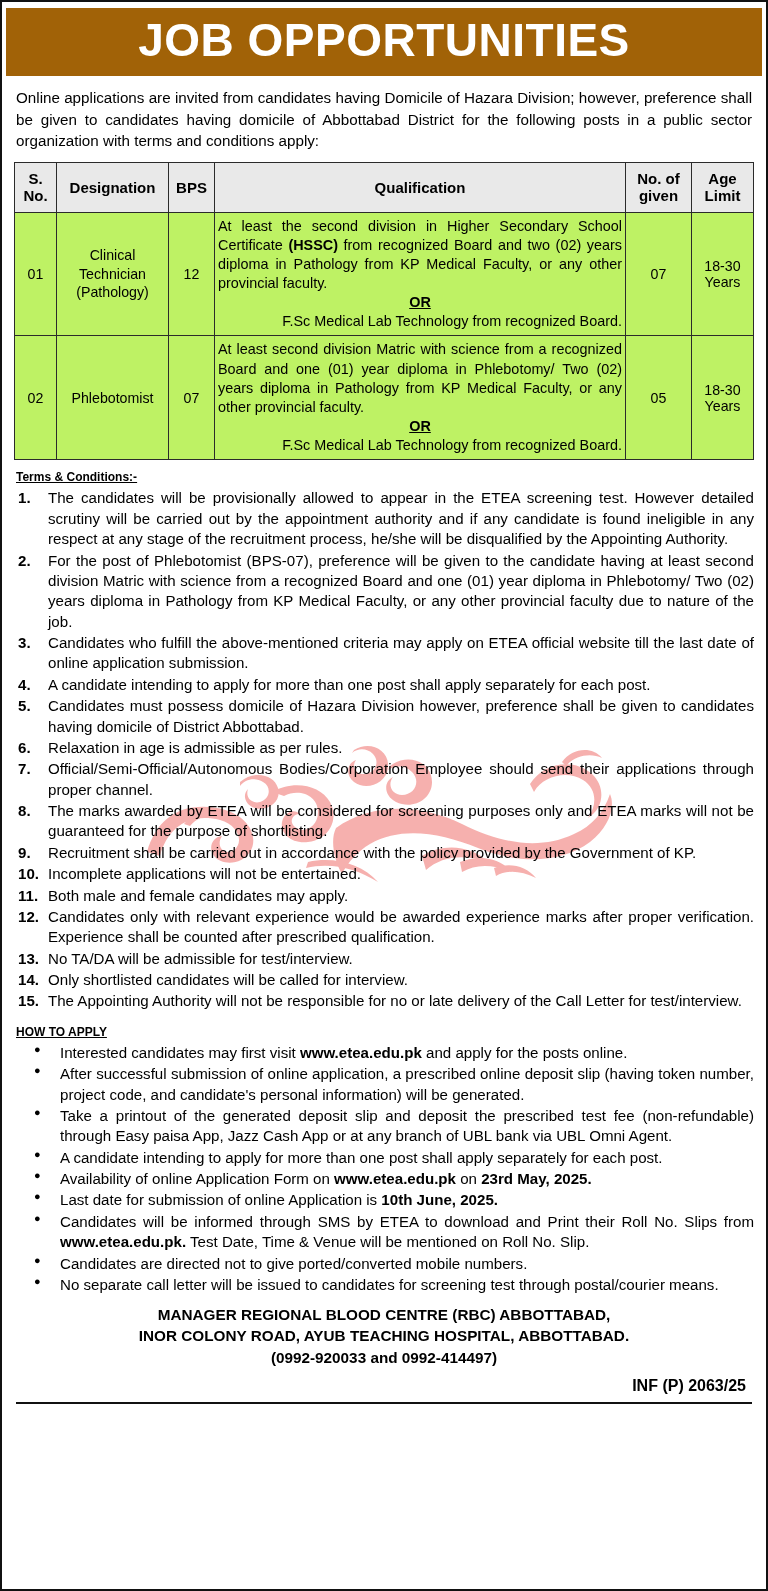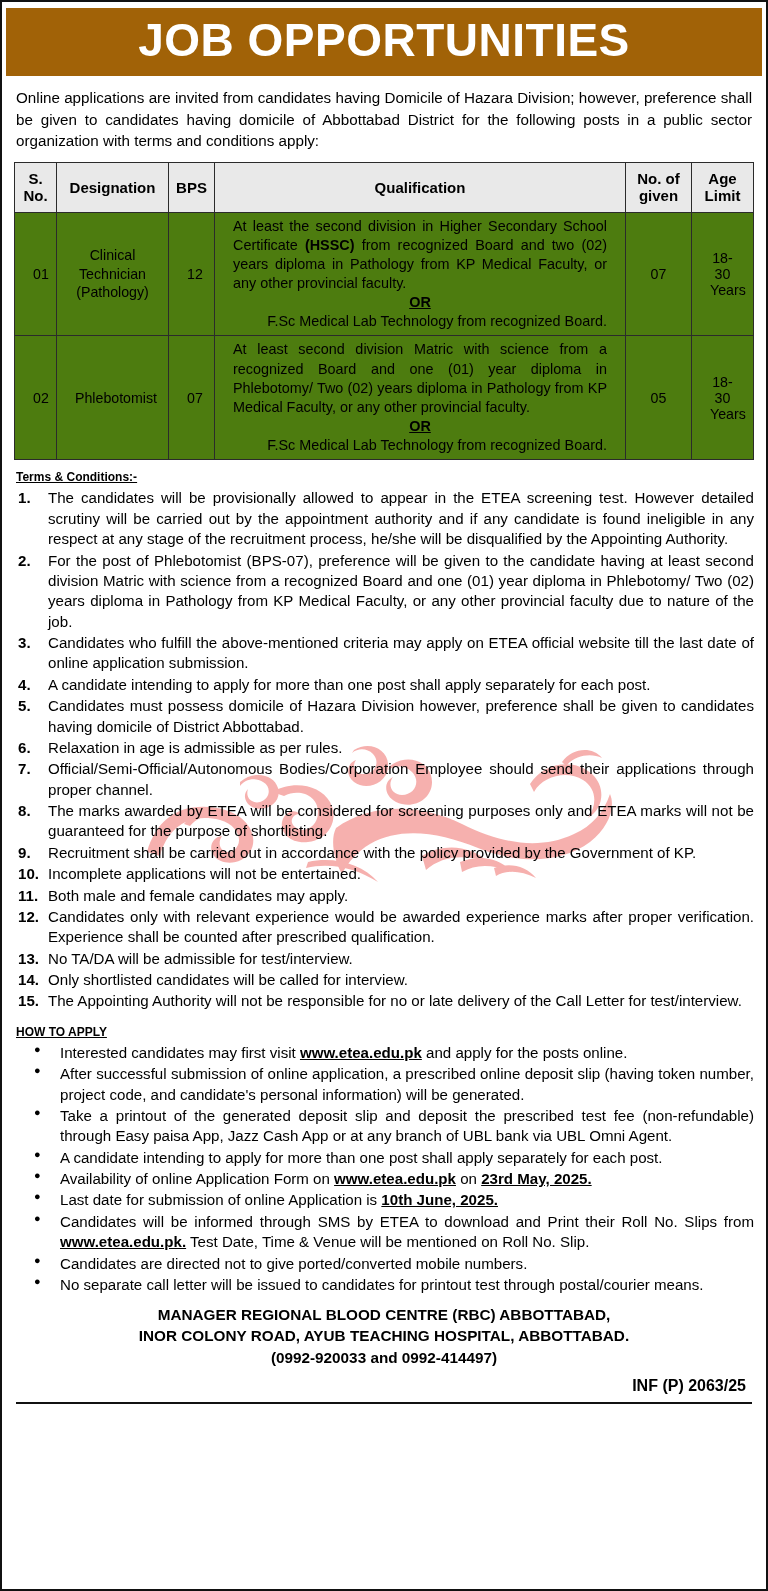--- a/index.html
+++ b/index.html
@@ -71,25 +71,25 @@
     margin: 11px 2px 10px 2px;
   }
 
   
   table.jobs {
     width: 100%;
     border-collapse: collapse;
     table-layout: fixed;
     font-size: 14.2px;
     margin-bottom: 10px;
-    background: #4d7c0f;
+    background: #bef264;
   }
   table.jobs th, table.jobs td {
     border: 1px solid #2b2b2b;
-    padding: 4px 18px;
+    padding: 4px 3px;
     vertical-align: middle;
   }
   table.jobs thead th {
     background: #e9e9e9;
     font-weight: bold;
     text-align: center;
     font-size: 15px;
     line-height: 1.15;
     padding: 7px 3px;
   }
@@ -166,21 +166,21 @@
     text-align: justify;
   }
   ul.apply > li::before {
     content: "\25CF";
     position: absolute;
     left: 20px;
     top: -1px;
     font-size: 11px;
   }
 
-  .u { text-decoration: underline; font-weight: bold; }
+  .u { font-weight: bold; }
   .b { font-weight: bold; }
 
   
   .footer {
     text-align: center;
     font-weight: bold;
     font-size: 15.3px;
     line-height: 1.38;
     margin-top: 9px;
   }
@@ -290,21 +290,21 @@
     <h2 class="sec apply">HOW TO APPLY</h2>
     <ul class="apply" id="apply-list">
         <li>Interested candidates may first visit <span class="u">www.etea.edu.pk</span> and apply for the posts online.</li>
         <li>After successful submission of online application, a prescribed online deposit slip (having token number, project code, and candidate's personal information) will be generated.</li>
         <li>Take a printout of the generated deposit slip and deposit the prescribed test fee (non-refundable) through Easy paisa App, Jazz Cash App or at any branch of UBL bank via UBL Omni Agent.</li>
         <li>A candidate intending to apply for more than one post shall apply separately for each post.</li>
         <li>Availability of online Application Form on <span class="u">www.etea.edu.pk</span> on <span class="u">23rd May, 2025.</span></li>
         <li>Last date for submission of online Application is <span class="u">10th June, 2025.</span></li>
         <li>Candidates will be informed through SMS by ETEA to download and Print their Roll No. Slips from <span class="u">www.etea.edu.pk.</span> Test Date, Time &amp; Venue will be mentioned on Roll No. Slip.</li>
         <li>Candidates are directed not to give ported/converted mobile numbers.</li>
-        <li>No separate call letter will be issued to candidates for printout test through postal/courier means.</li>
+        <li>No separate call letter will be issued to candidates for screening test through postal/courier means.</li>
       </ul>
 
     <div class="footer">
       <div>MANAGER REGIONAL BLOOD CENTRE (RBC) ABBOTTABAD,</div>
       <div>INOR COLONY ROAD, AYUB TEACHING HOSPITAL, ABBOTTABAD.</div>
       <div>(0992-920033 and 0992-414497)</div>
     </div>
 
     <div class="inf">INF (P) 2063/25</div>
     <div class="footrule"></div>

